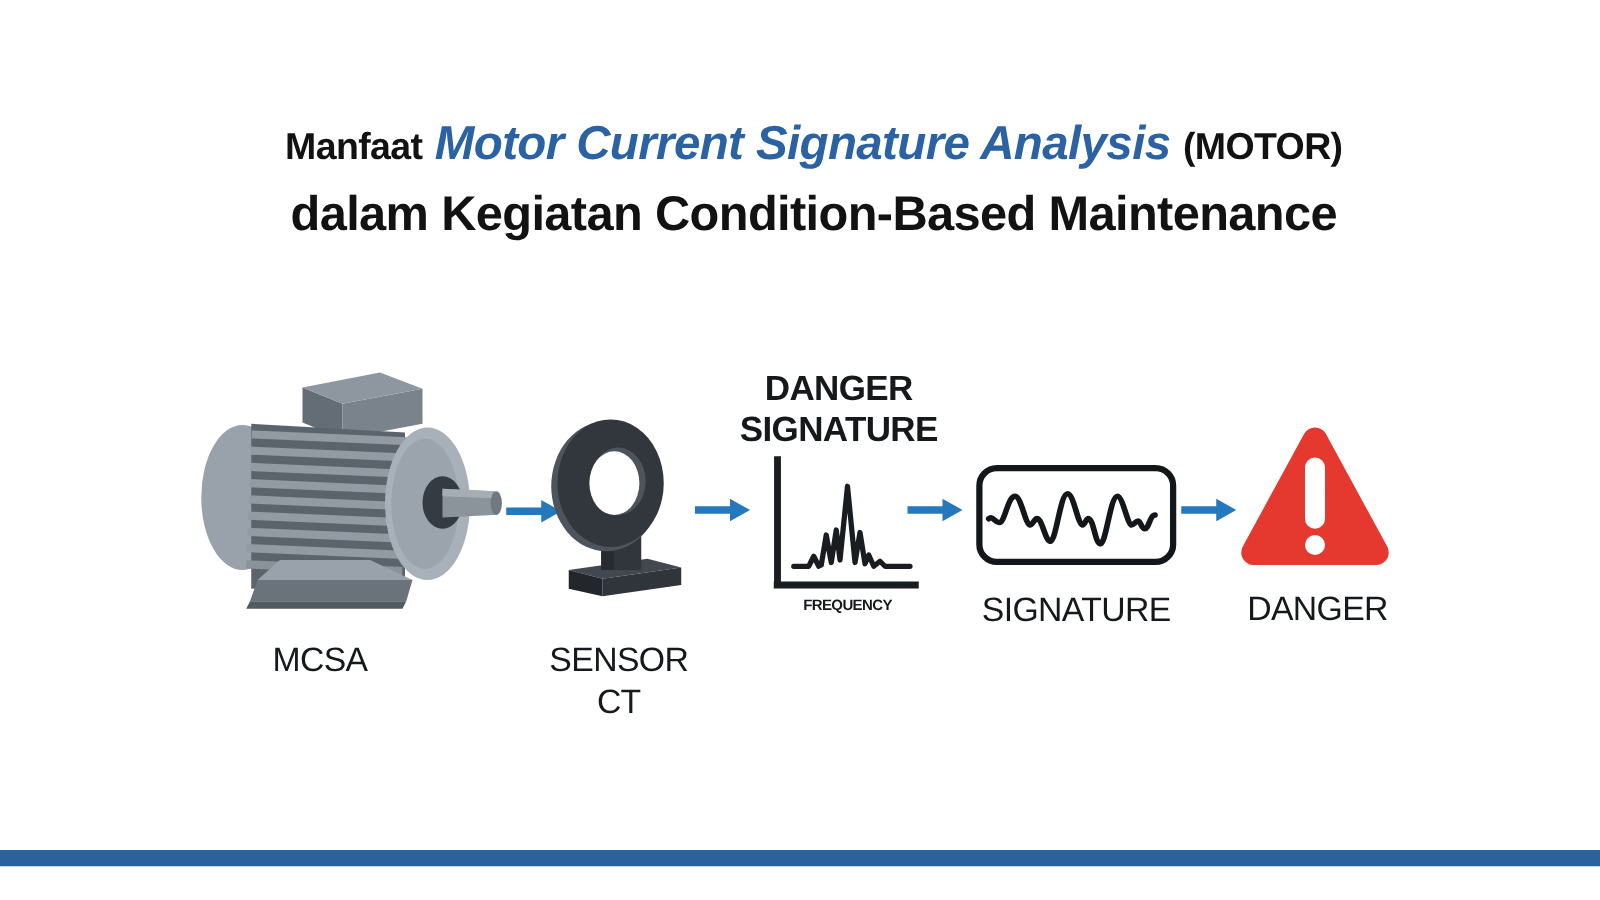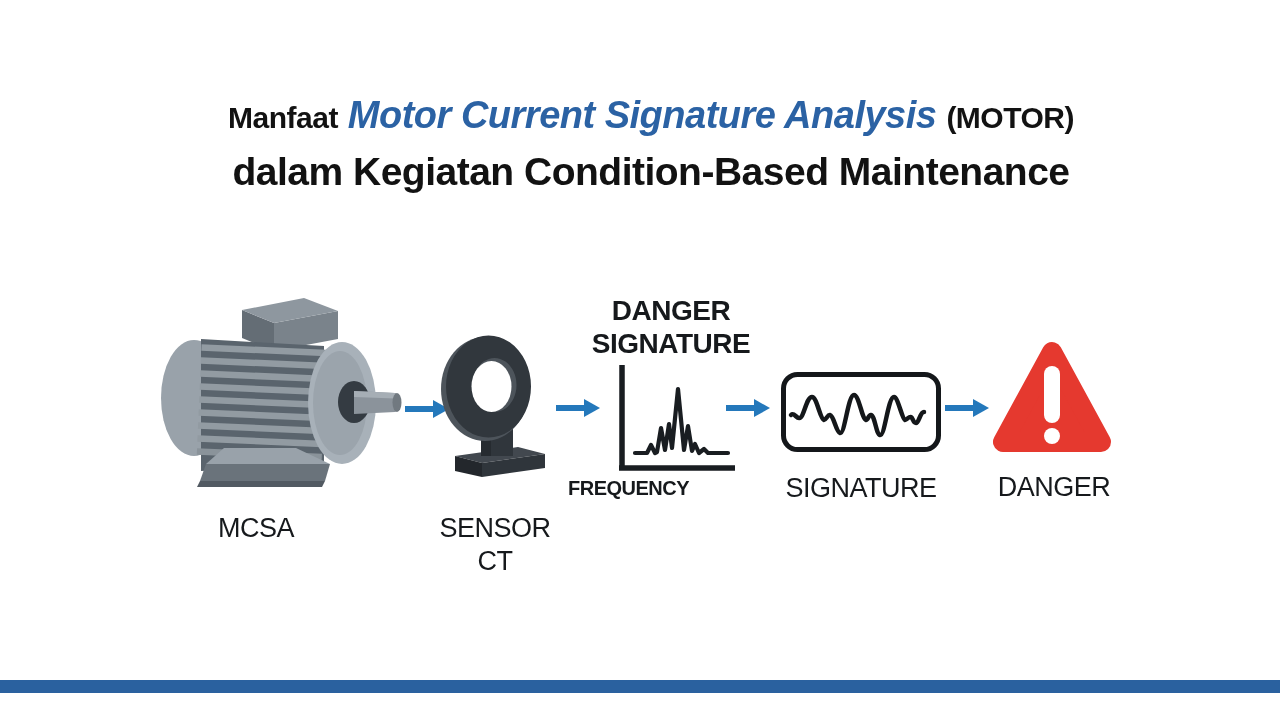--- a/index.html
+++ b/index.html
@@ -19,22 +19,22 @@
   
   .step-label{
     position:absolute;width:220px;text-align:center;font-weight:normal;
     font-size:27px;line-height:33px;letter-spacing:-0.5px;color:#16191c;white-space:nowrap;
   }
   .fourier-title{
     position:absolute;width:220px;text-align:center;font-weight:bold;
     font-size:28px;line-height:33px;letter-spacing:-0.5px;color:#16191c;
   }
   .axis-label{
-    position:absolute;width:220px;font-weight:bold;
-    font-size:20px;letter-spacing:-0.5px;color:#16191c;
+    position:absolute;width:220px;text-align:center;font-weight:bold;
+    font-size:12px;letter-spacing:-0.5px;color:#16191c;
   }
   .abs{position:absolute;}
   
   .footer-bar{position:absolute;left:0;top:680px;width:1280px;height:13px;background:#2a619f;}
 </style>
 </head>
 <body>
 
 <div class="stage">
 

